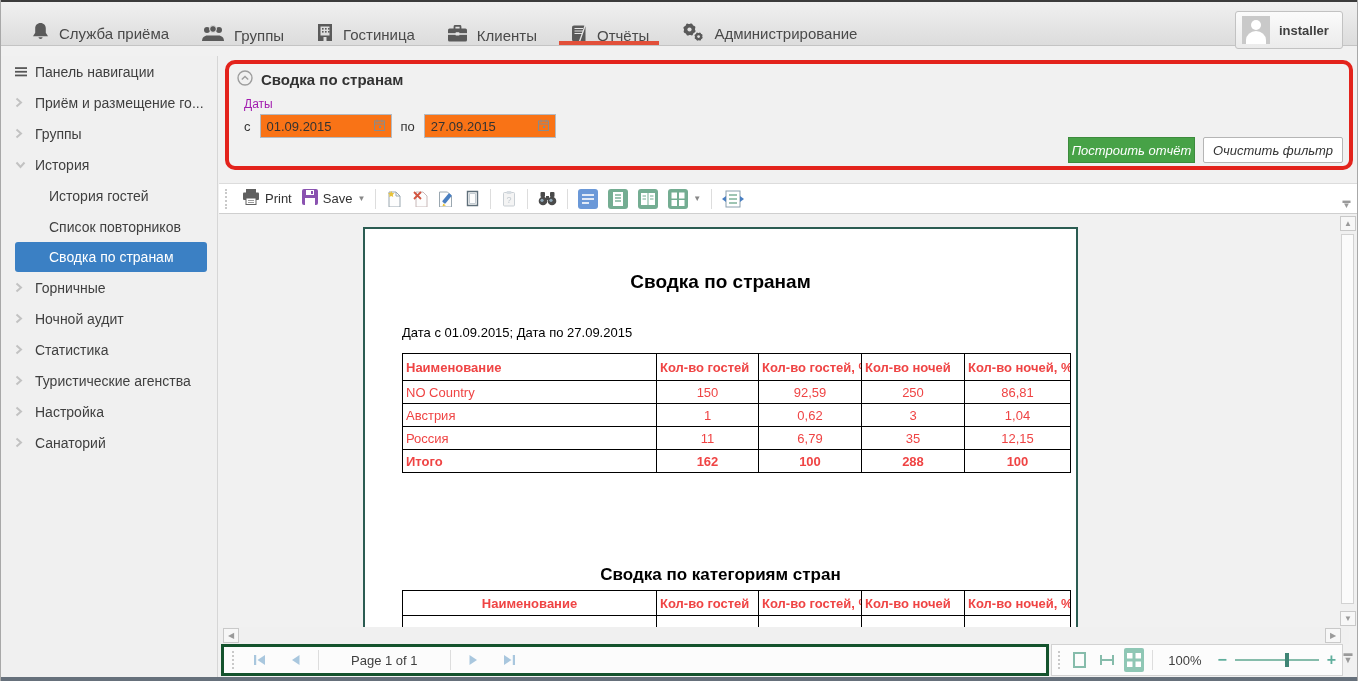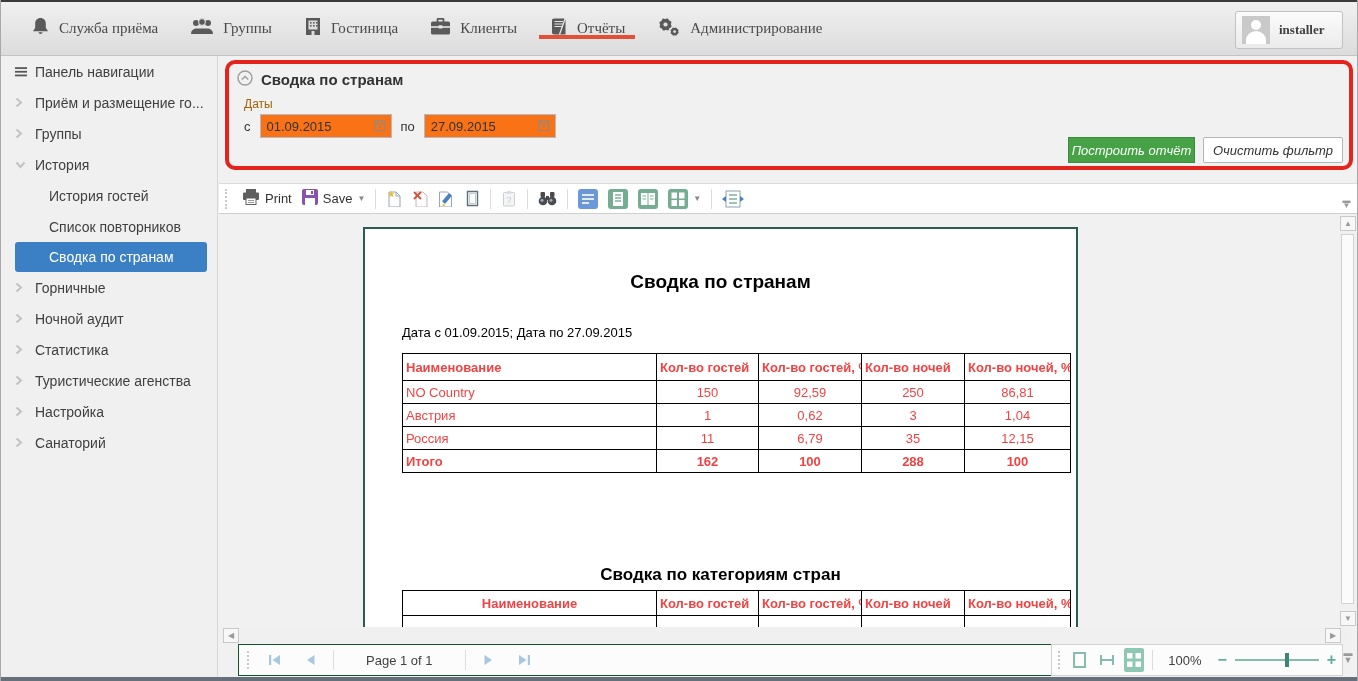--- a/index.html
+++ b/index.html
@@ -2,23 +2,23 @@
 <html><head>
 <meta charset="utf-8">
 <style>
   * { margin:0; padding:0; box-sizing:border-box; }
   body { font-family:"Liberation Sans", sans-serif; background:#cfcfcf; }
   .app { position:relative; width:1358px; height:681px; background:#f1f1f1; overflow:hidden;
          border-left:1px solid #a8a8a8; border-right:1px solid #a8a8a8; }
   .top-edge { position:absolute; top:0; left:0; right:0; height:2px; background:#3b3b3b; z-index:50; }
 
   
-  .topnav { position:absolute; top:2px; left:0; right:0; height:54px;
+  .topnav { position:absolute; top:2px; left:0; right:0; height:44px;
             background:linear-gradient(#f0f0f0,#dcdcdc); border-bottom:1px solid #c4c4c4;
-            display:flex; align-items:center; padding-left:14px; z-index:10;font-family:Liberation Serif, serif; }
+            display:flex; align-items:flex-end; padding-left:14px; z-index:10; }
   .nav-item { display:flex; align-items:center; gap:9px; padding:0 16px; font-size:15px;
               color:#4a4a4a; position:relative; cursor:pointer; white-space:nowrap; }
   .nav-item.active::after { content:""; position:absolute; left:6px; right:6px; bottom:0;
               height:4px; background:#e2503a; }
   .user-btn { position:absolute; right:14px; top:9px; width:108px; height:38px;
               background:linear-gradient(#fbfbfb,#ebebeb); border:1px solid #c2c2c2; border-radius:3px;
               display:flex; align-items:center; gap:9px; padding:4px 6px; cursor:pointer; }
   .avatar { width:28px; height:28px; background:#c9c9c9; position:relative; overflow:hidden; flex:none; }
   .avatar::before { content:""; position:absolute; top:4px; left:9px; width:10px; height:10px;
               border-radius:50%; background:#fff; }
@@ -35,21 +35,21 @@
   .side-item.child { padding-left:48px; }
   .side-item.selected { background:#3b80c4; color:#fff; margin:0 10px 0 14px; padding-left:34px;
                border-radius:3px; height:30px; }
 
   
   .filter-panel { position:absolute; left:224px; top:60px; width:1128px; height:110px;
                   border:4px solid #e3231c; border-radius:10px; }
   .filter-inner { position:relative; width:100%; height:100%; padding:4px 8px; }
   .filter-title { display:flex; gap:8px; align-items:center; font-size:15px; font-weight:bold;
                   color:#333; margin-top:2px; }
-  .dates-label { font-size:12px; color:#a16207; margin:8px 0 3px 7px; }
+  .dates-label { font-size:12px; color:#a21caf; margin:8px 0 3px 7px; }
   .date-row { display:flex; align-items:center; gap:9px; margin-left:7px; font-size:13px; color:#333; }
   .date-input { width:132px; height:24px; background:#f97316; border:1px solid #b3bac2;
                 display:flex; align-items:center; justify-content:space-between; padding:0 6px;
                 font-size:13px; color:#333; cursor:text; }
   .filter-buttons { position:absolute; right:6px; bottom:3px; display:flex; gap:8px; }
   .btn { height:26px; display:flex; align-items:center; justify-content:center; font-size:13px;
          cursor:pointer;font-style:italic; }
   .btn-green { width:127px; background:#47a247; border:1px solid #3d8b3d; color:#fff; }
   .btn-white { width:140px; background:#fff; border:1px solid #b5b5b5; color:#333; border-radius:2px; }
 
@@ -93,22 +93,22 @@
             border:1px solid #c9c9c9; color:#9a9a9a; font-size:8px; display:flex; align-items:center;
             justify-content:center; cursor:pointer; }
   .vs-thumb { position:absolute; left:1px; top:19px; width:13px; height:370px; background:#fbfbfb;
             border:1px solid #d2d2d2; cursor:grab; }
   .split-btn { position:absolute; right:3px; top:198px; width:15px; height:13px; color:#9a9a9a;
             font-size:8px; display:flex; flex-direction:column; align-items:center; line-height:5px;
             cursor:pointer; }
 
   
   .bottombar { position:absolute; left:218px; top:644px; right:0; height:33px; background:#f1f1f1; }
-  .pg-panel { position:absolute; left:19px; top:0; width:828px; height:32px; background:#fcfcfc;
-              border:1px solid #14532d; display:flex; align-items:center; padding:0 8px; gap:10px; }
+  .pg-panel { position:absolute; left:2px; top:0; width:828px; height:32px; background:#fcfcfc;
+              border:3px solid #14532d; display:flex; align-items:center; padding:0 8px; gap:10px; }
   .pg-handle { height:18px; border-left:2px dotted #c9c9c9; width:4px; }
   .pg-btn { width:26px; height:22px; display:flex; align-items:center; justify-content:center;
             cursor:pointer; }
   .pg-sep { width:1px; height:20px; background:#ddd; }
   .pg-label { font-size:13px; color:#3f3f3f; margin:0 22px; }
   .zoom-panel { position:absolute; left:832px; top:0; width:292px; height:32px; background:#fcfcfc;
               border:1px solid #d2d2d2; display:flex; align-items:center; gap:8px; padding:0 6px; }
   .zm-btn { width:24px; height:24px; display:flex; align-items:center; justify-content:center;
             cursor:pointer; border-radius:2px; }
   .zm-btn.selected { background:#8fc7b5; }

